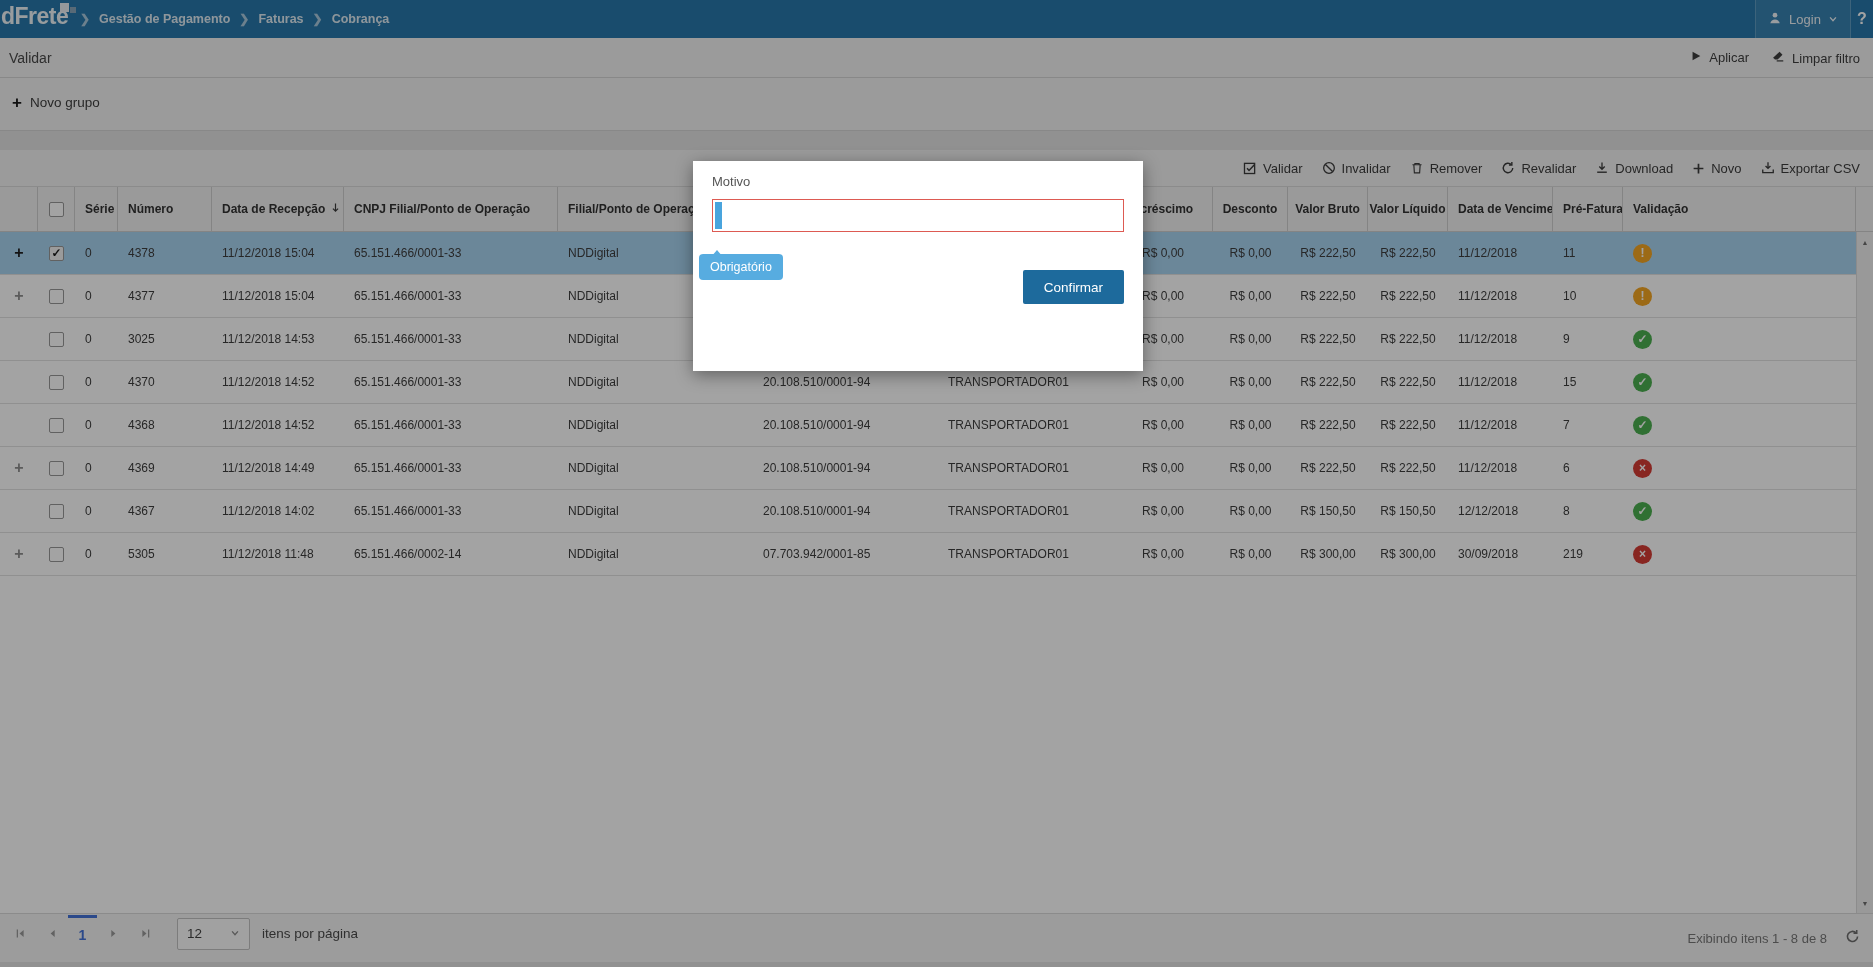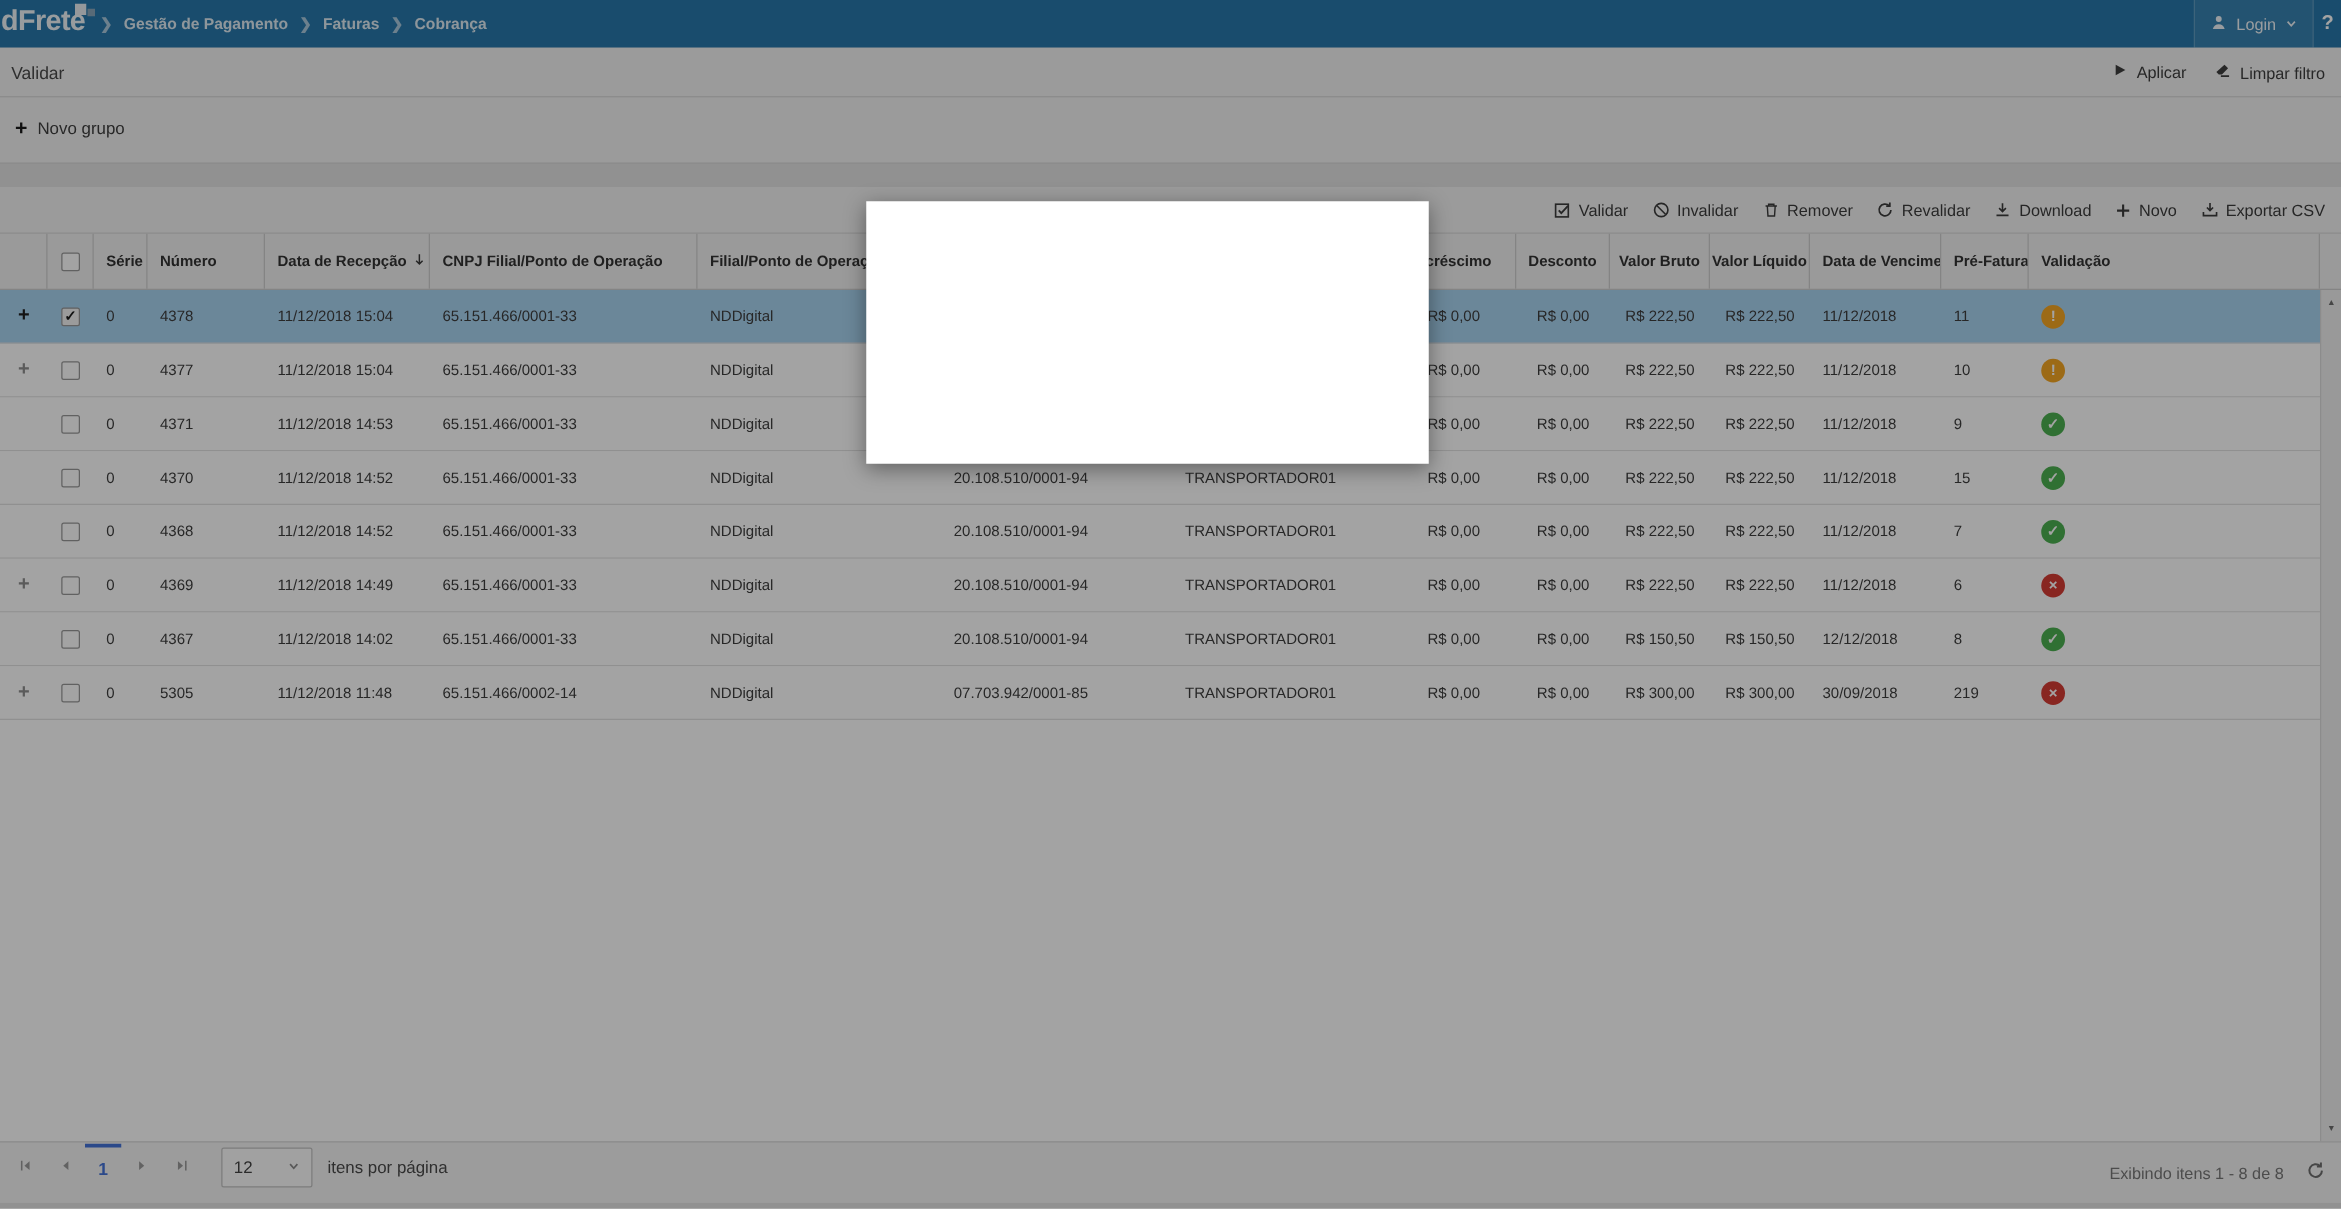--- a/index.html
+++ b/index.html
@@ -291,21 +291,21 @@
         <div class="td" style="width: 233px;">
           <span class="status-dot" style="background: rgb(245, 166, 35);">!</span>
         </div>
       </div>
       <div class="tr">
         <div class="td center" style="width: 38px;"></div>
         <div class="td center" style="width: 37px;">
           <div class="cbx"></div>
         </div>
         <div class="td" style="width: 43px;">0</div>
-        <div class="td" style="width: 94px;">4371</div>
+        <div class="td" style="width: 94px;">3025</div>
         <div class="td" style="width: 132px;">11/12/2018 14:53</div>
         <div class="td" style="width: 214px;">65.151.466/0001-33</div>
         <div class="td" style="width: 195px;">NDDigital</div>
         <div class="td" style="width: 185px;"></div>
         <div class="td" style="width: 175px;"></div>
         <div class="td right" style="width: 100px;">R$ 0,00</div>
         <div class="td right" style="width: 75px;">R$ 0,00</div>
         <div class="td right" style="width: 80px;">R$ 222,50</div>
         <div class="td right" style="width: 80px;">R$ 222,50</div>
         <div class="td" style="width: 105px;">11/12/2018</div>
@@ -471,13 +471,22 @@
       <span class="reload"><svg viewBox="0 0 16 16" width="15" height="15">
             <path d="M13.4 8A5.4 5.4 0 1 1 11.8 4.1" fill="none" stroke="currentColor" stroke-width="1.7"></path>
             <path d="M12.5 1v3.4H9.1" fill="none" stroke="currentColor" stroke-width="1.7"></path>
           </svg></span>
     </div>
   </div>
 </section>
 
 <div class="backdrop"></div>
 <div class="modal">
+  <div class="modal-body">
+    <div class="field-label">Motivo</div>
+    <div class="field-input">
+      <span></span>
+      <div class="caret"></div>
+    </div>
+    <div class="tooltip">Obrigatório</div>
+    <button class="confirm-btn">Confirmar</button>
+  </div>
 </div>
 
 </body></html>

